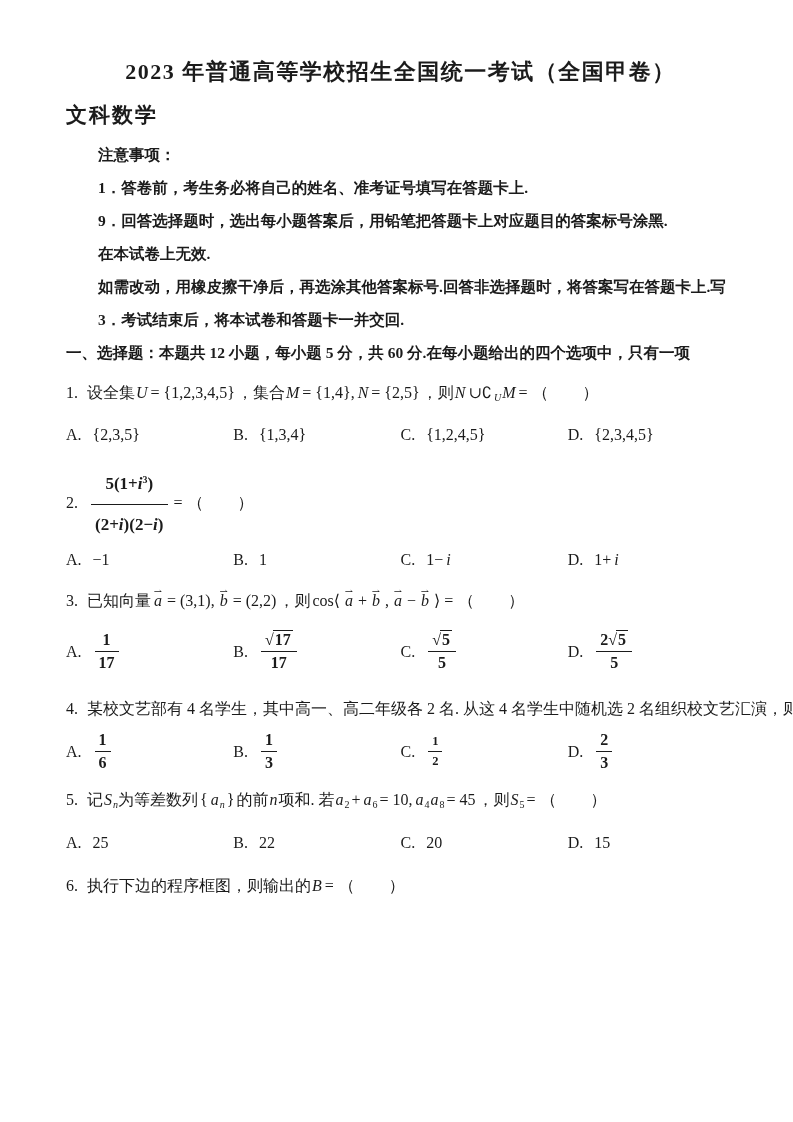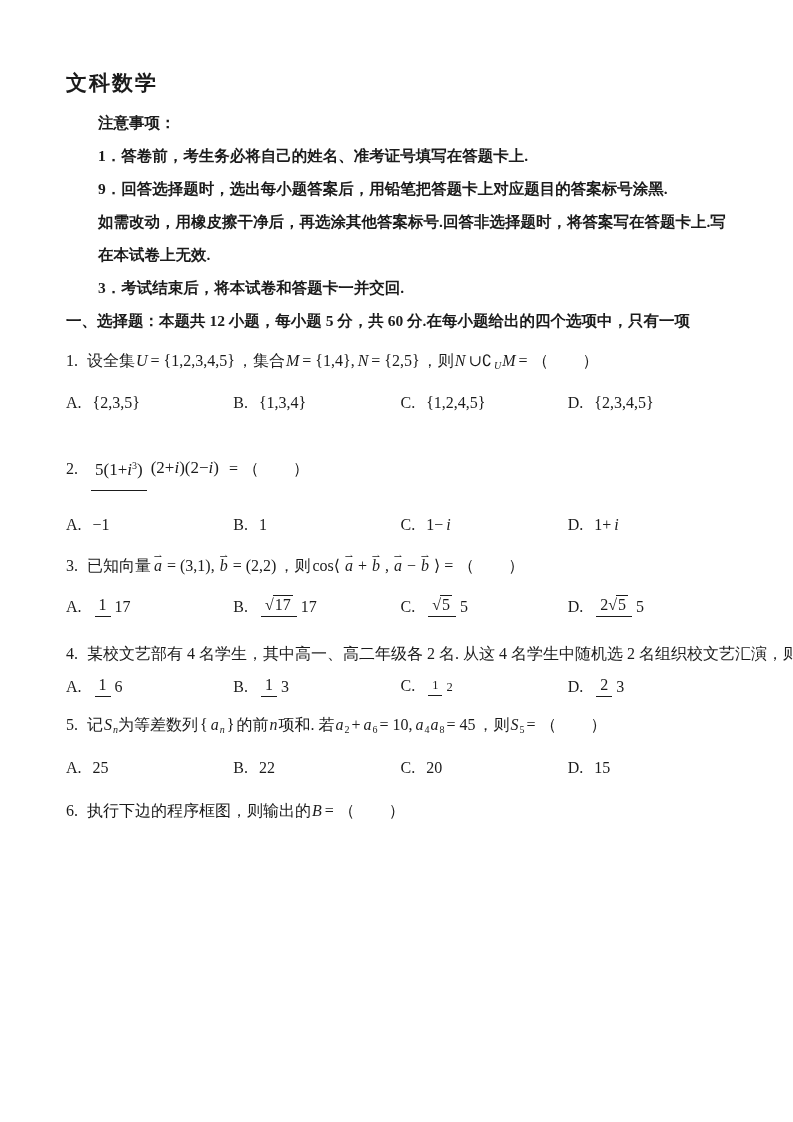--- a/index.html
+++ b/index.html
@@ -28,21 +28,21 @@
   .s-subi { font-style: italic; }
   .s-sup  { vertical-align: 6px; }
   .s-vec  { font-style: italic; position: relative; display: inline-block; margin: 0 3px; }
   .s-vec::after {
     content: attr(data-arrow); position: absolute; font-style: normal;
     font-size: 10px; top: -9px; left: 50%; transform: translateX(-50%);
   }
   .blank { margin-left: 3px; }
   .blank .gap { display: inline-block; width: 34px; }
 
-  .frac { display: inline-flex; vertical-align: middle; margin: 0 4px; text-align: center; }
+  .frac { display: inline-flex; flex-direction: column; vertical-align: middle; margin: 0 4px; text-align: center; font-weight: bold; }
   .frac .fnum { border-bottom: 1.4px solid currentColor; padding: 0 4px 2px; }
   .frac .fden { padding: 2px 4px 0; }
   .frac .s-m, .frac .s-i { margin: 0; }
   .sqrt { white-space: nowrap; }
   .sqrt .rsym { margin-right: -1px; }
   .sqrt .rad  { border-top: 1.3px solid currentColor; padding: 0 2px; }
 
   .opts { display: grid; grid-template-columns: 1fr 1fr 1fr 1fr; align-items: center; }
   .opt  { display: flex; align-items: center; font-size: 16px; }
   .olabel { margin-right: 9px; }
@@ -61,28 +61,29 @@
   #q4 .opts { margin-top: 2px; }
   #q5 .stem { margin-top: 6px; }
   #q5 .opts { margin-top: 2px; line-height: 36px; }
   #q6 .stem { margin-top: 8px; line-height: 34px; }
 </style>
 </head>
 <body>
 
 <div class="page">
 
+  <div class="title">2023 年普通高等学校招生全国统一考试（全国甲卷）</div>
   <div class="subtitle">文科数学</div>
 
   <div class="notice">
     <div class="nline">注意事项：</div>
     <div class="nline">1．答卷前，考生务必将自己的姓名、准考证号填写在答题卡上.</div>
     <div class="nline">9．回答选择题时，选出每小题答案后，用铅笔把答题卡上对应题目的答案标号涂黑.</div>
+    <div class="nline">在本试卷上无效.</div>
     <div class="nline">如需改动，用橡皮擦干净后，再选涂其他答案标号.回答非选择题时，将答案写在答题卡上.写</div>
-    <div class="nline">在本试卷上无效.</div>
     <div class="nline">3．考试结束后，将本试卷和答题卡一并交回.</div>
   </div>
 
   <div>
     <div class="nline">一、选择题：本题共 12 小题，每小题 5 分，共 60 分.在每小题给出的四个选项中，只有一项</div>
   </div>
 
   <div id="q1">
     <div class="stem"><span class="s-num">1.</span><span class="s-t">设全集</span><span class="s-i">U</span><span class="s-m">= {1,2,3,4,5}</span><span class="s-t">，集合</span><span class="s-i">M</span><span class="s-m">= {1,4},</span><span class="s-i">N</span><span class="s-m">= {2,5}</span><span class="s-t">，则</span><span class="s-i">N</span><span class="s-m">∪∁</span><span class="s-subi">U</span><span class="s-i">M</span><span class="s-m">=</span><span class="blank"><span>（</span><span class="gap"></span><span>）</span></span></div>
     <div class="opts">

